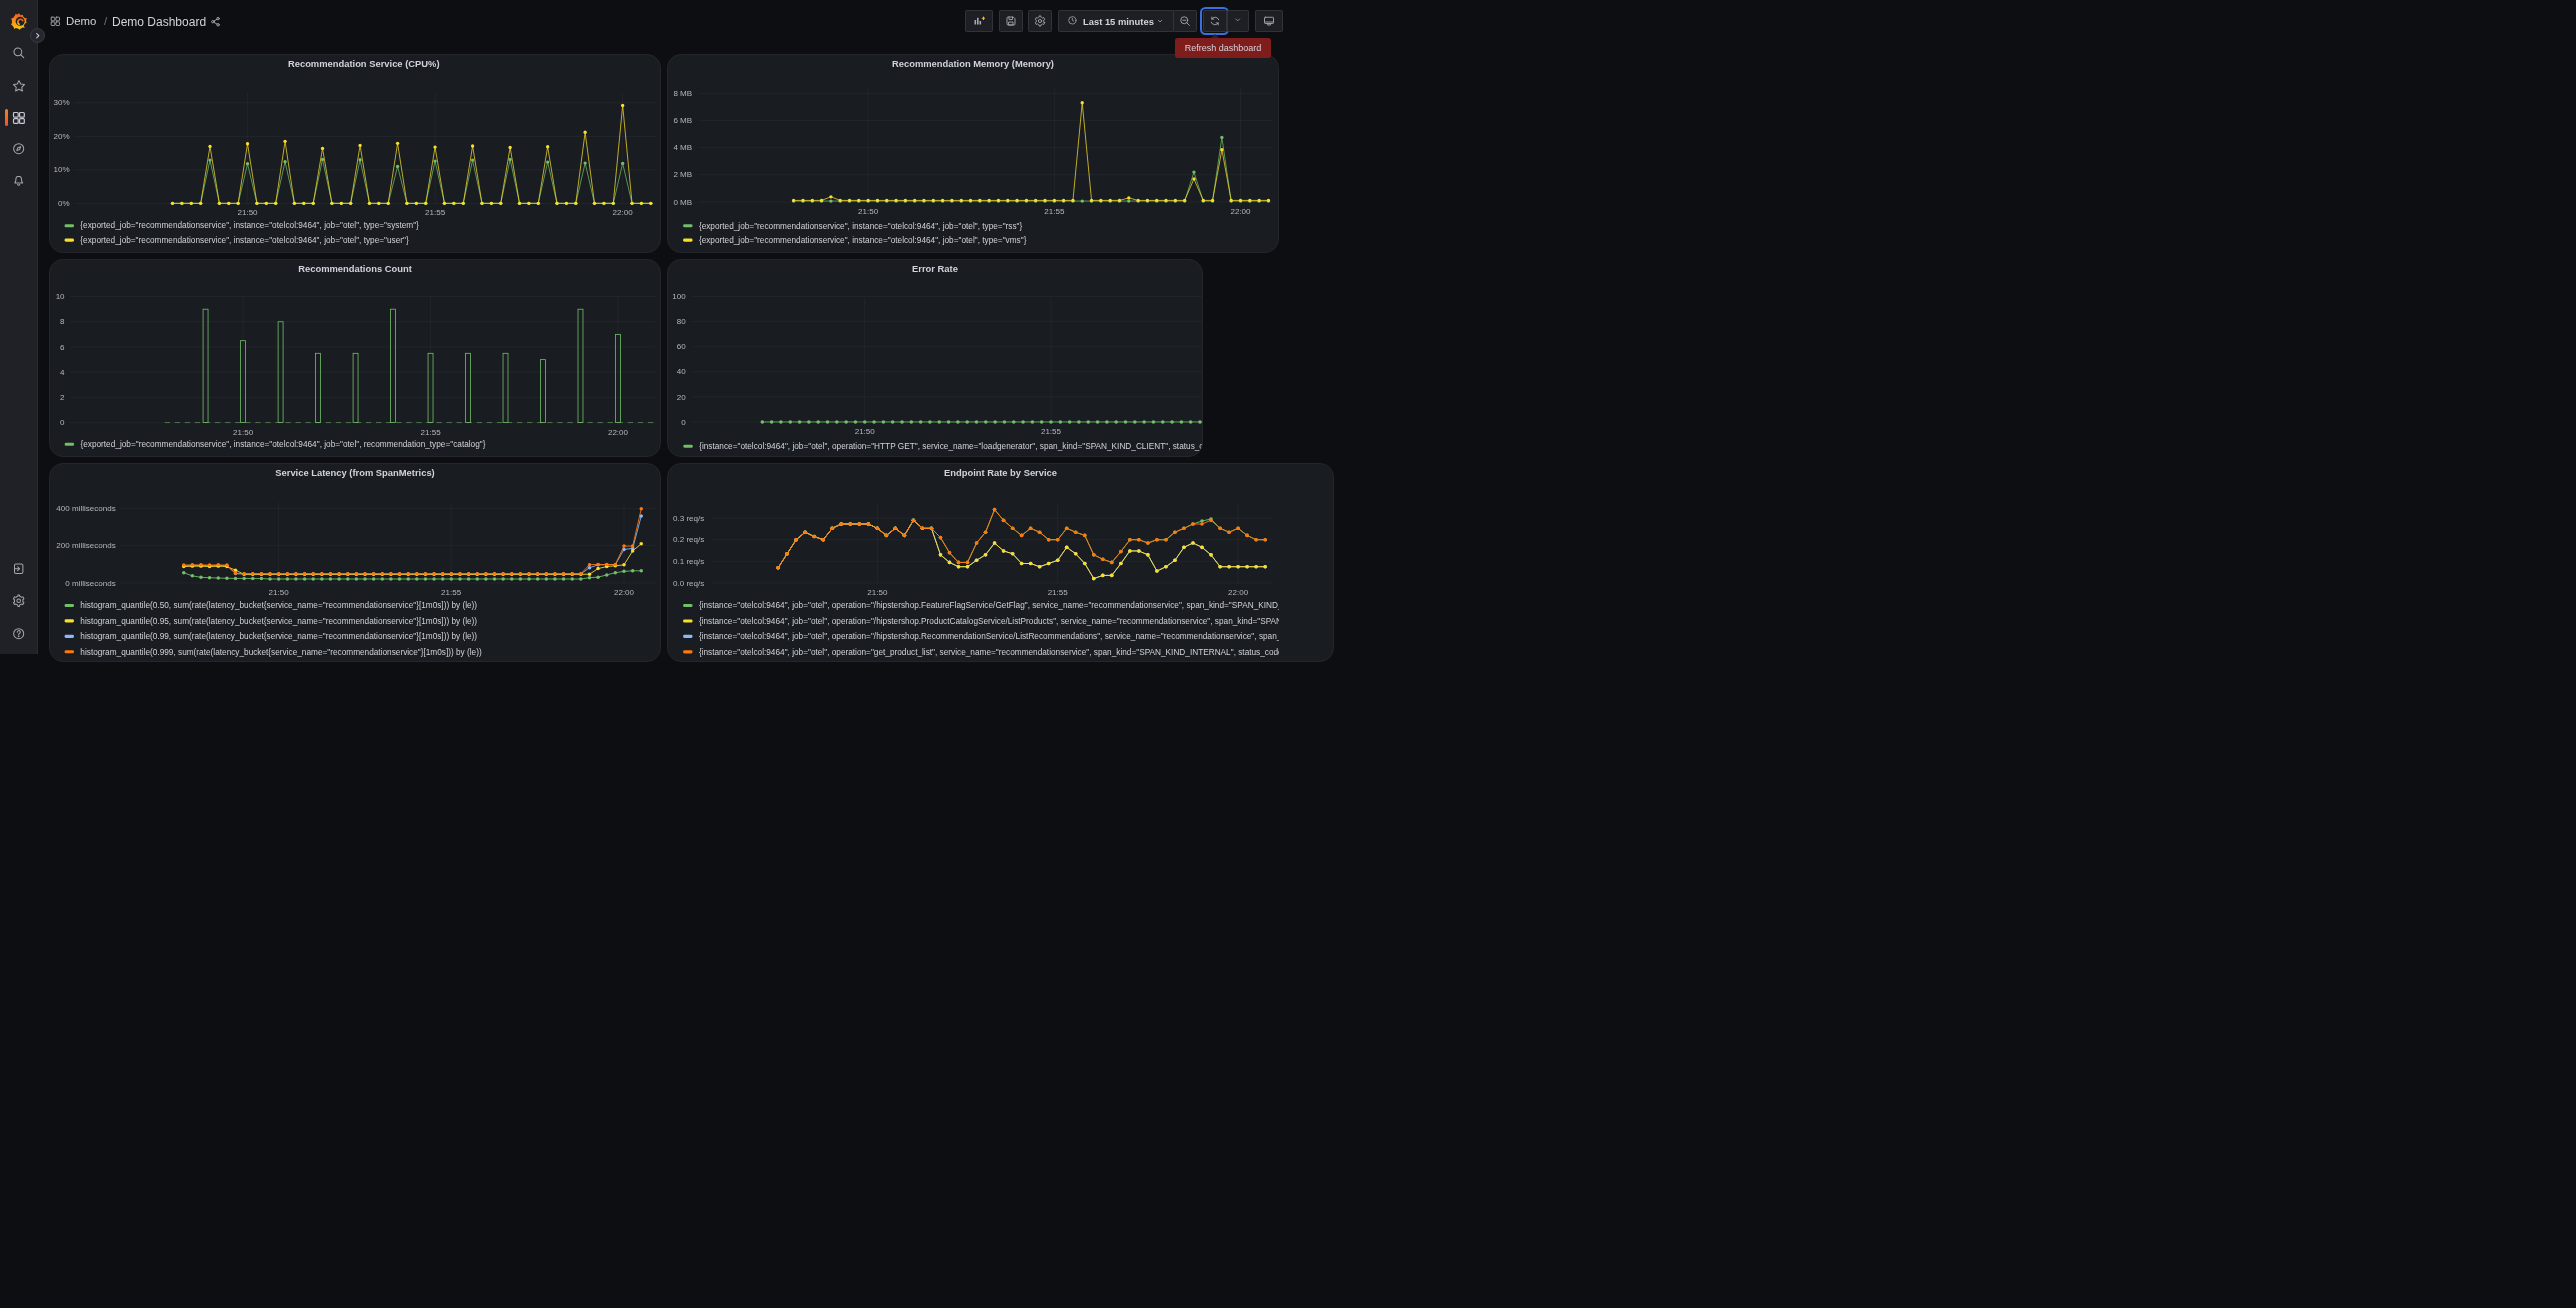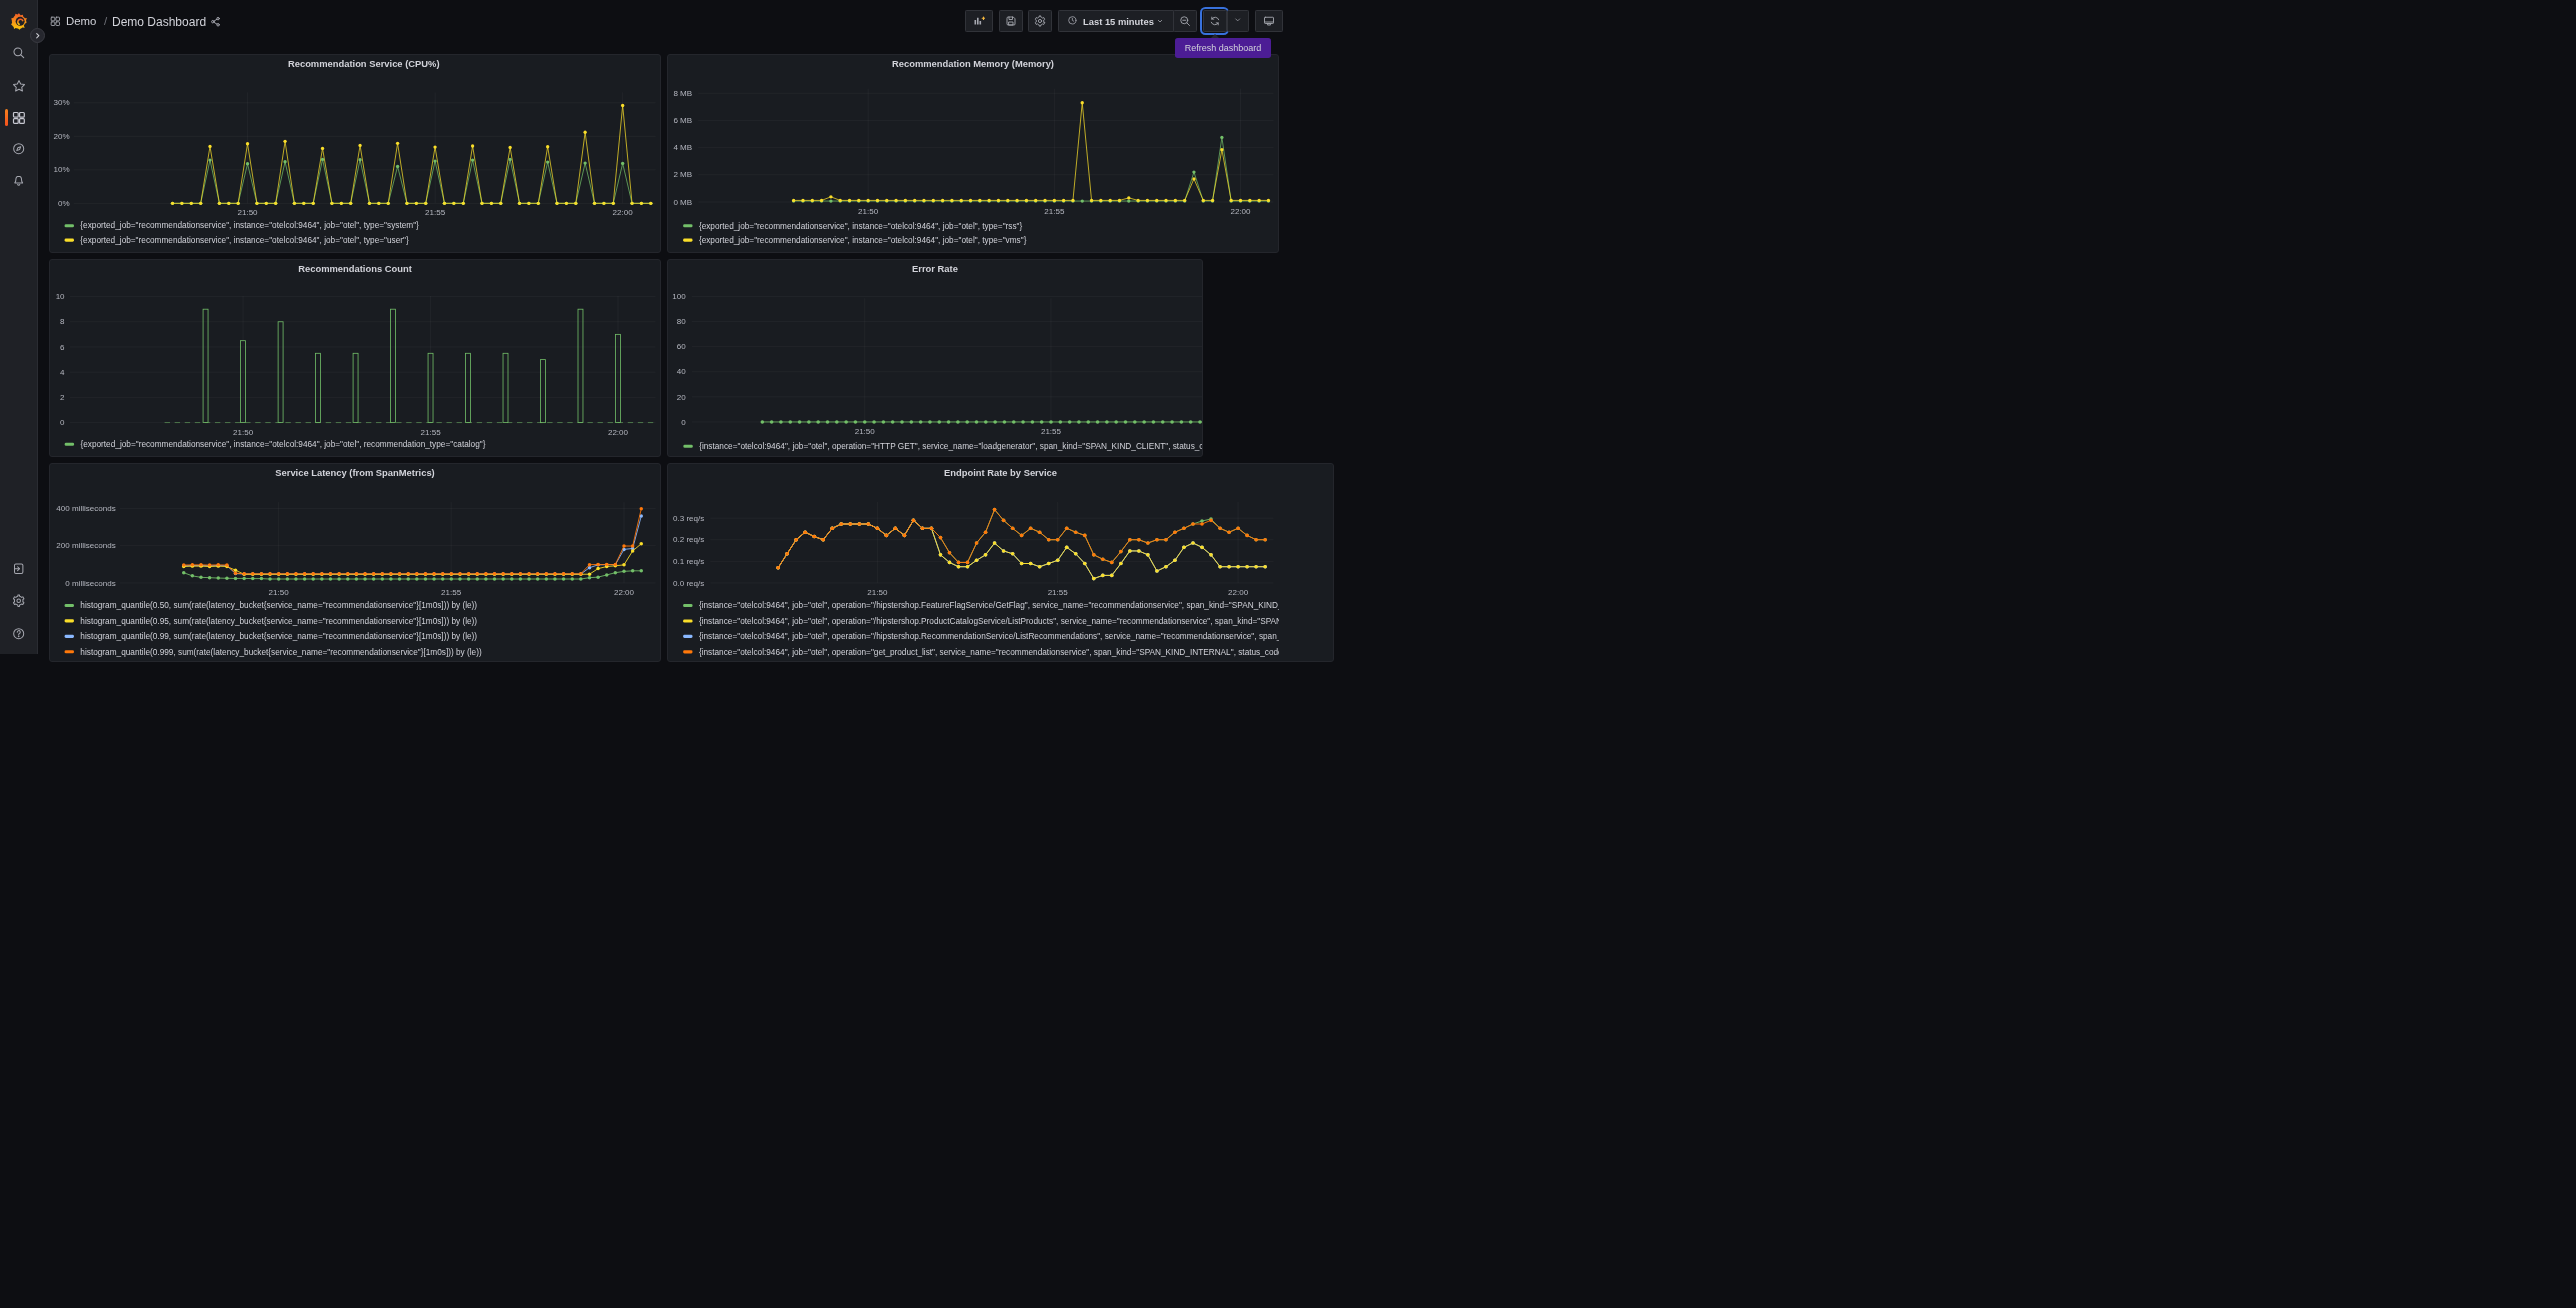--- a/index.html
+++ b/index.html
@@ -1,19 +1,19 @@
 <!DOCTYPE html>
 <html style="font-size:10.7px"><head><meta charset="utf-8"><title>Demo Dashboard</title>
 <style>
 * { margin:0; padding:0; }
 html,body { width:1288px; height:654px; background:#0d0e12; overflow:hidden;
   font-family:"Liberation Sans", sans-serif; -webkit-font-smoothing:antialiased; }
 #sidebar { position:absolute; left:0; top:0; width:38px; height:654px; background:#1f2126;
   border-right:0.7px solid #2a2c32; box-sizing:border-box; z-index:5; }
-.panel { position:absolute; background:#191c21; border:0.7px solid #24262c; border-radius:3px;
+.panel { position:absolute; background:#191c21; border:0.7px solid #24262c; border-radius:14px;
   box-sizing:border-box; overflow:hidden; }
 .panel svg { position:absolute; left:-0.7px; top:-0.7px; }
 .ptitle { position:absolute; top:2.7px; left:0; right:0; text-align:center; font-size:9.4px;
   font-weight:bold; color:#d2d3da; line-height:12.8px; z-index:2; }
 </style></head>
 <body>
 <div class="panel" style="left:49px;top:54px;width:612px;height:199px">
     <div class="ptitle" style="left:17.5px">Recommendation Service (CPU%)</div>
     <svg width="612" height="199" viewBox="73.3 80.5 911.5 296" font-family="Liberation Sans, sans-serif">
       <line x1="110" y1="153.0" x2="976.8" y2="153.0" stroke="rgba(204,204,220,0.15)" stroke-width="0.5"></line>
@@ -955,21 +955,21 @@
       <path d="M7 10 L12 15 L17 10"></path>
     </svg>
   </div>
 <div style="position:absolute;left:1255px;top:10px;width:28px;height:21.5px;background:#1d1f24;border:0.7px solid #313339;border-radius:1.3px;box-sizing:border-box;">
     <svg style="position:absolute;left:7.4px;top:4px" width="12" height="12" viewBox="0 0 24 24" fill="none" stroke="#a6a8b0" stroke-width="1.8" stroke-linecap="round" stroke-linejoin="round">
       <rect x="3" y="4.5" width="18" height="12.5" rx="1.5"></rect>
       <line x1="3.5" y1="14" x2="20.5" y2="14"></line>
       <path d="M10 17 L9 20 H15 L14 17"></path>
     </svg>
   </div>
-<div style="position:absolute;left:1175px;top:38px;width:96px;height:20px;background:#4c1d95;border-radius:2.7px;color:#d2d3da;font-size:9px;line-height:20px;text-align:center">Refresh dashboard</div>
+<div style="position:absolute;left:1175px;top:38px;width:96px;height:20px;background:#7f1d1d;border-radius:2.7px;color:#d2d3da;font-size:9px;line-height:20px;text-align:center">Refresh dashboard</div>
 <div style="position:absolute;left:1211px;top:34px;width:0;height:0;border-left:4.7px solid transparent;border-right:4.7px solid transparent;border-bottom:4.7px solid #24262c"></div>
 <div id="sidebar">
     <svg style="position:absolute;left:11px;top:12.8px" width="16" height="17" viewBox="0 0 100 104">
 <defs>
         <linearGradient id="lg" x1="0" y1="1" x2="0" y2="0">
 <stop offset="0" stop-color="#FBCA0A"></stop>
           <stop offset="1" stop-color="#F05A28"></stop>
         </linearGradient>
       </defs>
 <path fill="url(#lg)" d="M50 1 L60 13 A42 42 0 0 1 74 10 L77 23 A42 42 0 0 1 88 32 L99 30 L94 45 A42 42 0 0 1 97 60 L86 66 A42 42 0 0 1 80 79 L86 91 L71 90 A42 42 0 0 1 59 97 L53 103 L44 95 A42 42 0 0 1 29 93 L19 99 L17 86 A42 42 0 0 1 7 75 L1 73 L7 58 A42 42 0 0 1 5 42 L1 33 L15 29 A42 42 0 0 1 25 15 L28 4 L41 9 A42 42 0 0 1 50 1 Z"></path>

